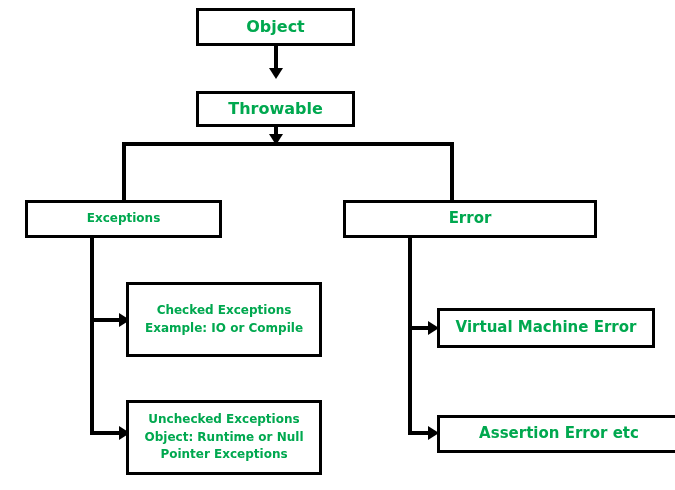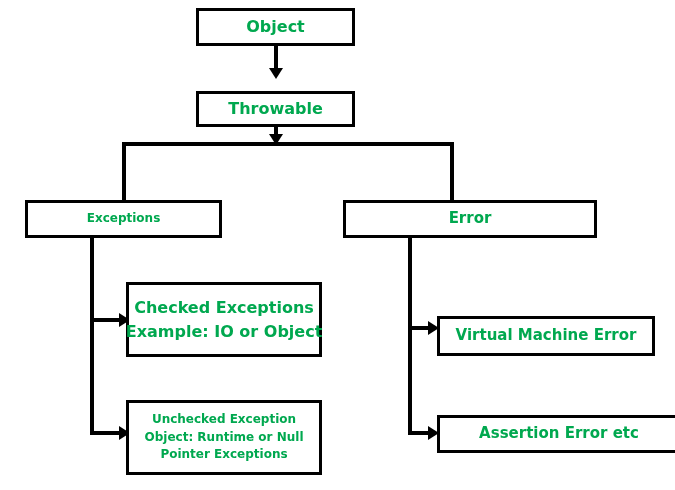--- a/index.html
+++ b/index.html
@@ -34,23 +34,23 @@
   }
   .node .line {
     display: block;
     white-space: nowrap;
   }
   
   #node-object   { left:196px; top:8px;   width:159px; height:38px; font-size:16px; }
   #node-throwable{ left:196px; top:91px;  width:159px; height:36px; font-size:16px; }
   #node-exceptions{left:25px;  top:200px; width:197px; height:38px; font-size:12px; }
   #node-error    { left:343px; top:200px; width:254px; height:38px; font-size:15px; }
-  #node-checked  { left:126px; top:282px; width:196px; height:75px; font-size:16px; }
+  #node-checked  { left:126px; top:282px; width:196px; height:75px; font-size:12px; }
   #node-unchecked{ left:126px; top:400px; width:196px; height:75px; font-size:12px; }
-  #node-vmerror  { left:437px; top:316px; width:218px; height:40px; font-size:15px; }
+  #node-vmerror  { left:437px; top:308px; width:218px; height:40px; font-size:15px; }
   #node-assertion{ left:437px; top:415px; width:244px; height:38px; font-size:15px; }
 
   
   .conn {
     position: absolute;
     background: #000000;
     z-index: 1;
   }
   .v { width: 4px; }
   .h { height: 4px; }
@@ -136,25 +136,25 @@
   <div class="node" id="node-exceptions">
     <span class="line">Exceptions</span>
   </div>
 
   <div class="node" id="node-error">
     <span class="line">Error</span>
   </div>
 
   <div class="node" id="node-checked">
     <span class="line">Checked Exceptions</span>
-    <span class="line">Example: IO or Object</span>
+    <span class="line">Example: IO or Compile</span>
   </div>
 
   <div class="node" id="node-unchecked">
-    <span class="line">Unchecked Exception</span>
+    <span class="line">Unchecked Exceptions</span>
     <span class="line">Object: Runtime or Null</span>
     <span class="line">Pointer Exceptions</span>
   </div>
 
   <div class="node" id="node-vmerror">
     <span class="line">Virtual Machine Error</span>
   </div>
 
   <div class="node" id="node-assertion">
     <span class="line">Assertion Error etc</span>

